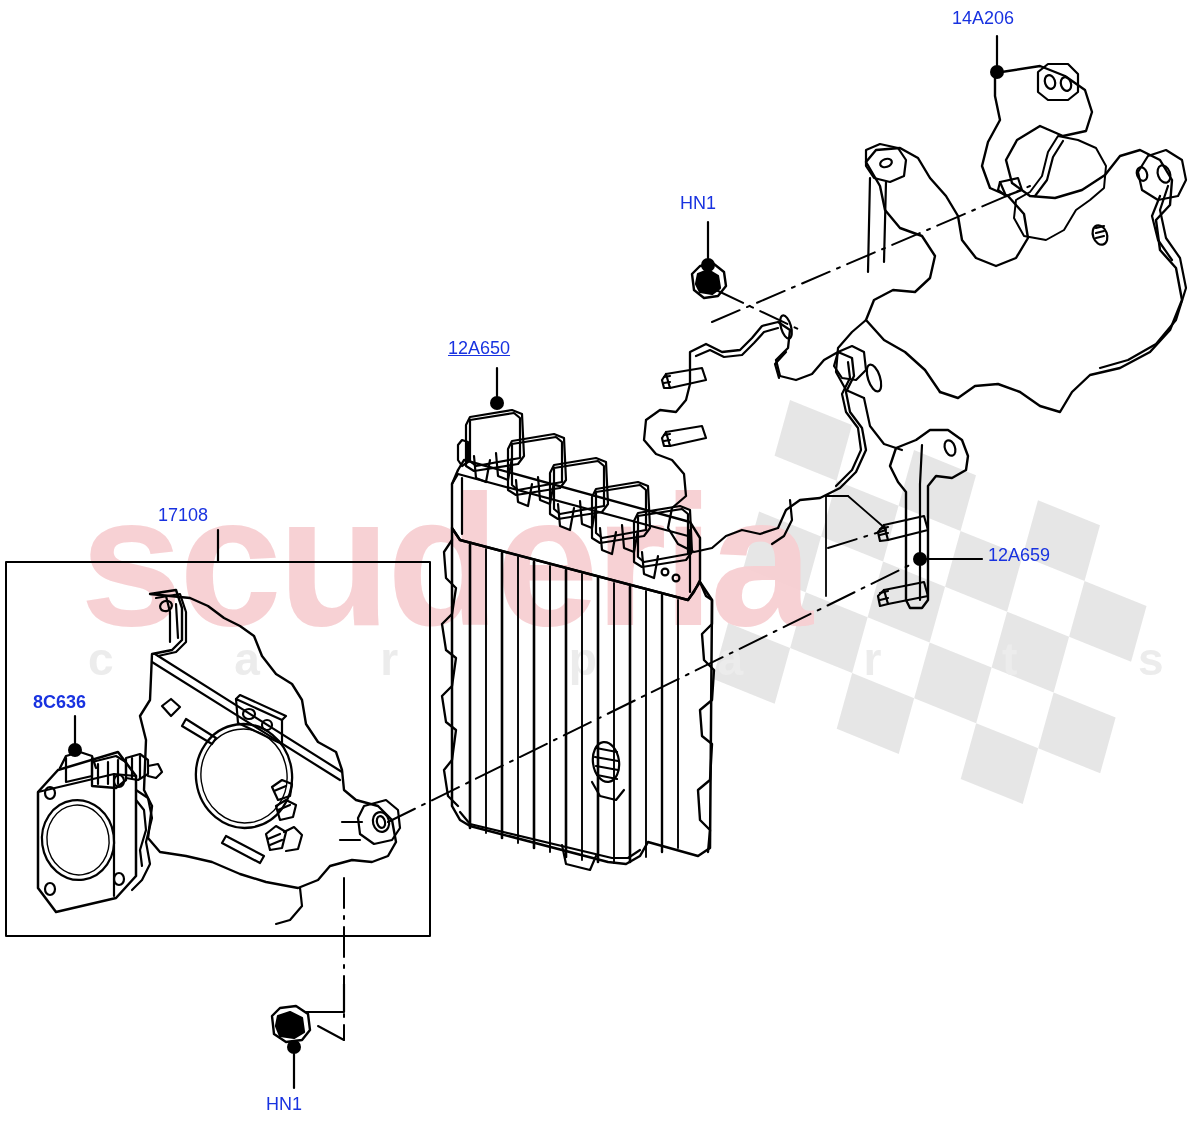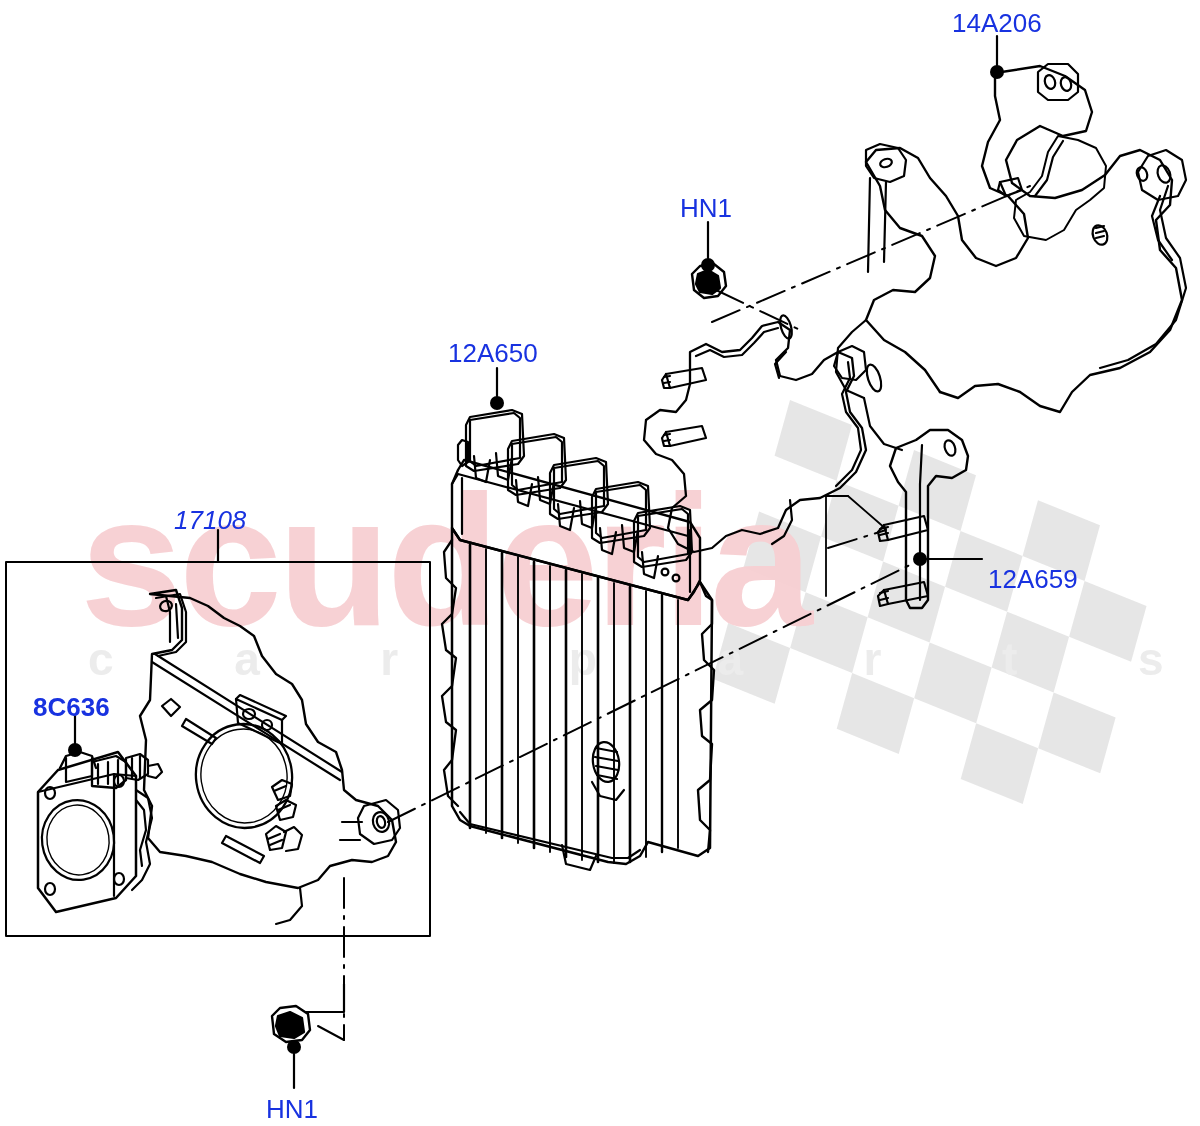--- a/index.html
+++ b/index.html
@@ -16,21 +16,21 @@
   .wm-carparts{
     position:absolute;left:88px;top:632px;
     font-family:"Liberation Sans",sans-serif;
     font-size:46px;font-weight:bold;
     color:#ececec;white-space:nowrap;pointer-events:none;user-select:none;
   }
   .wm-carparts span{display:inline-block;}
   .lbl{
     position:absolute;
     font-family:"Liberation Sans",sans-serif;
-    font-size:26px;font-weight:normal;
+    font-size:18px;font-weight:normal;
     color:#1832e0;white-space:nowrap;
   }
 </style>
 </head>
 <body>
 
 <div id="stage">
 
   <svg width="1200" height="1126" viewBox="0 0 1200 1126">
     <defs>
@@ -378,19 +378,19 @@
         <path d="M344 878 L344 1040"></path>
         <path d="M344 1040 L318 1026"></path>
       </g>
 
       <path d="M306 1012 L344 1012 L344 984" stroke-width="2.2"></path>
     </g>
   </svg>
 
   <div class="lbl" style="left:952px;top:8px;">14A206</div>
   <div class="lbl" style="left:680px;top:193px;">HN1</div>
-  <div class="lbl" style="left:448px;top:338px;">12A650</div>
-  <div class="lbl" style="left:988px;top:545px;margin-top:19px;">12A659</div>
-  <div class="lbl" style="left:174px;top:505px;font-style:italic;">17108</div>
+  <div class="lbl" style="left:448px;top:338px;text-decoration:underline;">12A650</div>
+  <div class="lbl" style="left:988px;top:545px;">12A659</div>
+  <div class="lbl" style="left:158px;top:505px;">17108</div>
   <div class="lbl" style="left:33px;top:692px;font-weight:bold;">8C636</div>
   <div class="lbl" style="left:266px;top:1094px;">HN1</div>
 
 </div>
 
 </body></html>

